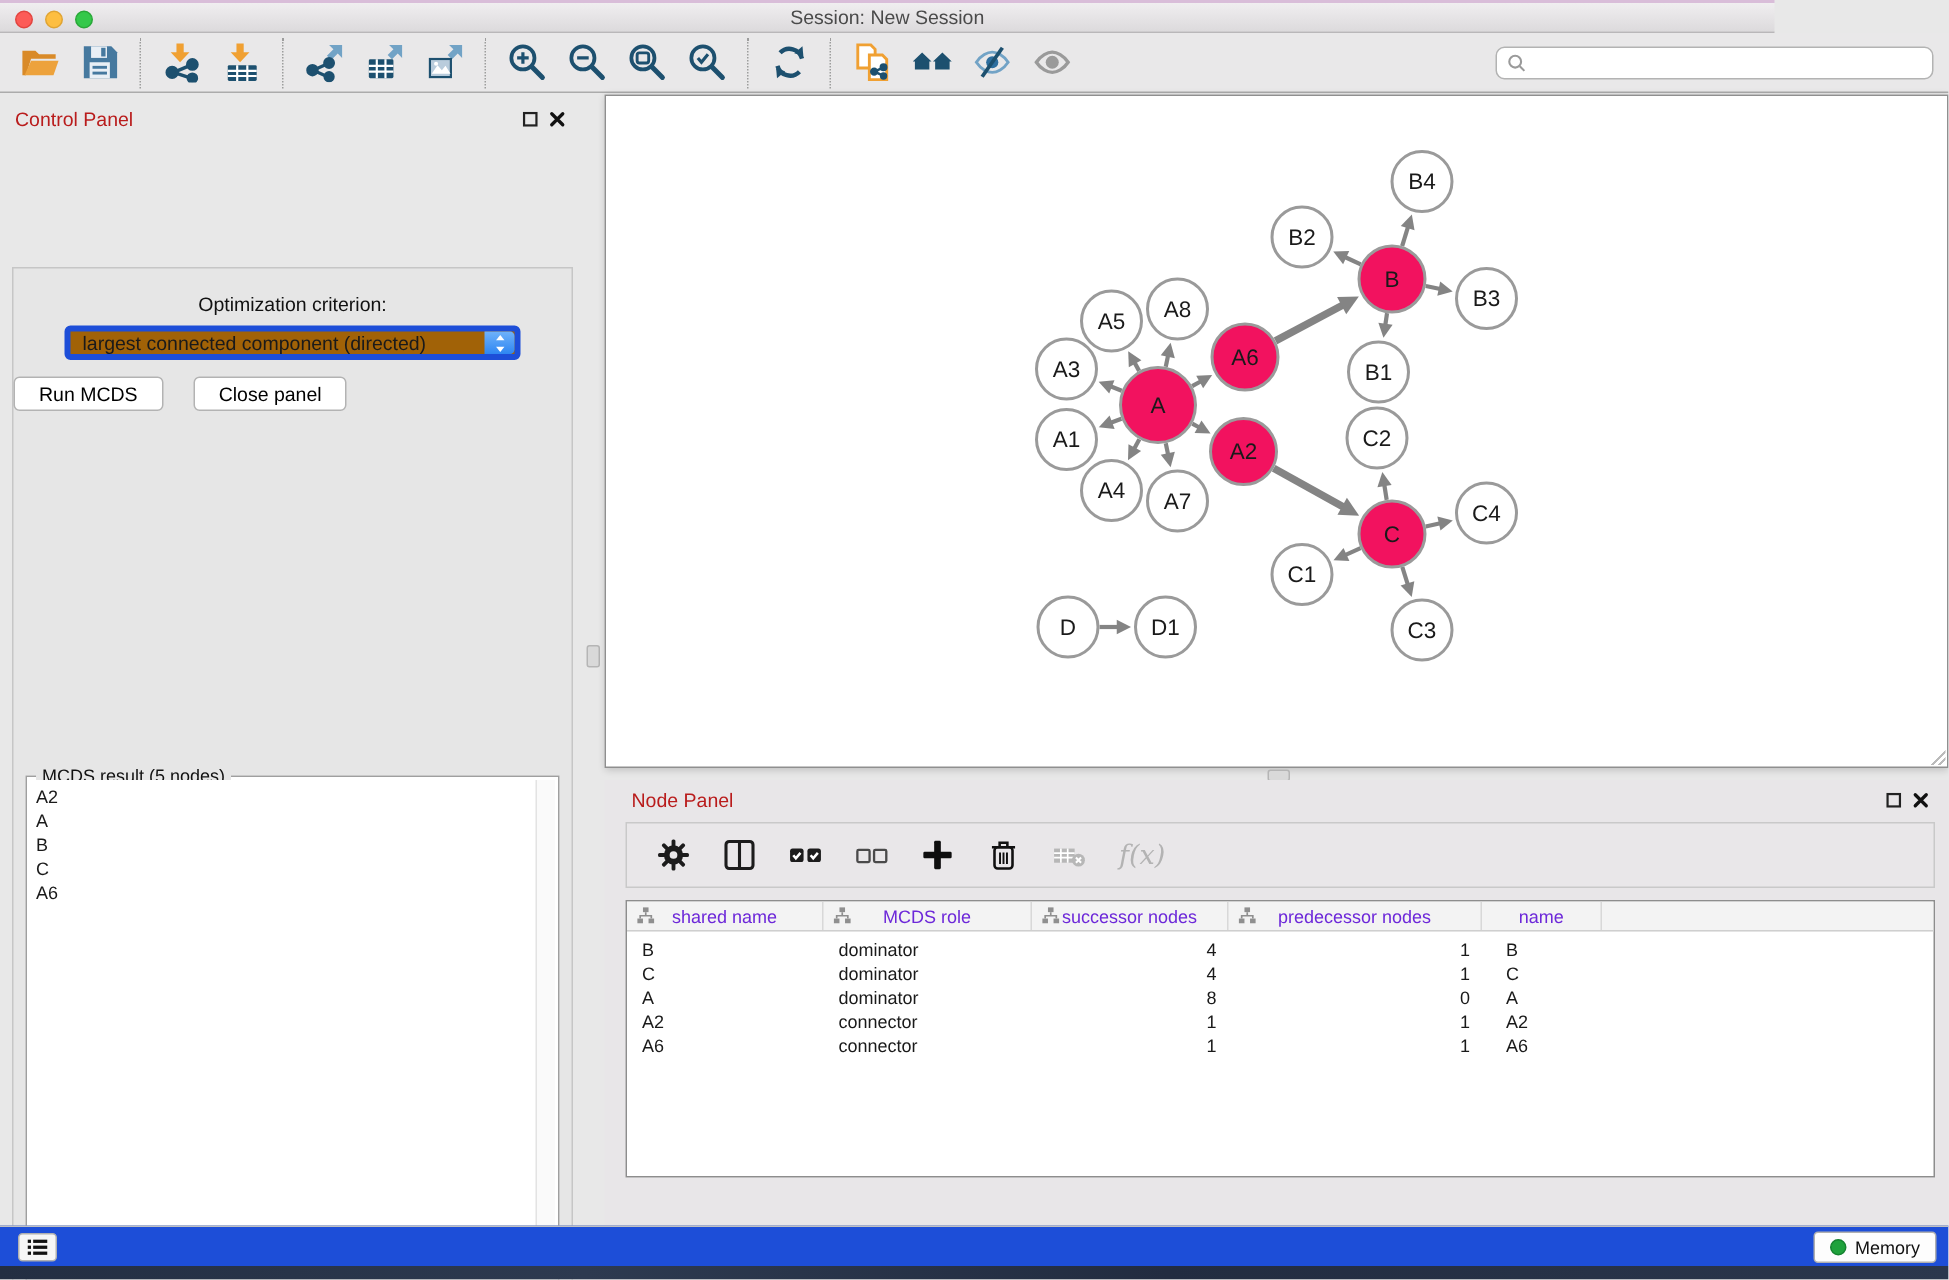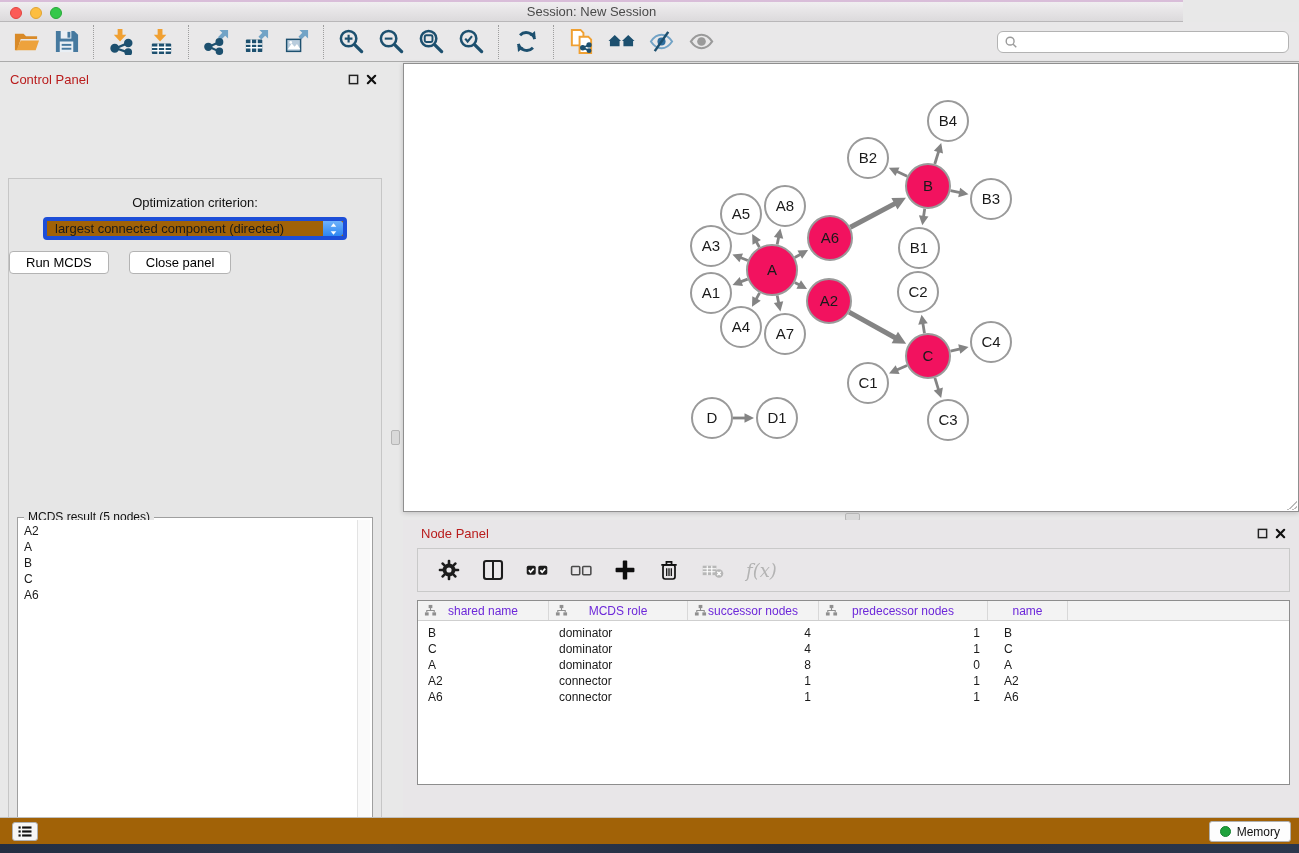--- a/index.html
+++ b/index.html
@@ -118,21 +118,21 @@
   .tbody { padding-top:4px; }
   .trow { display:flex; height:16px; align-items:center; font-size:12px; }
   .td { white-space:nowrap; overflow:hidden; }
   .td.al { padding-left:10px; text-align:left; }
   .td.ar { padding-right:8px; text-align:right; }
   .td.an { padding-left:16px; text-align:left; }
   .bottom-tabs { position:absolute; left:0; right:0; top:270px; }
   
   .statusbar {
     position:absolute; left:0; top:817px; width:1299px; height:27px;
-    background:#a16207; border-top:1px solid #c0c0c0;
+    background:#1d4ed8; border-top:1px solid #c0c0c0;
   }
   .listbtn {
     position:absolute; left:12px; top:4px; width:26px; height:19px;
     background:#f6f6f6; border:1px solid #b0b0b0; border-radius:3px;
     display:flex; align-items:center; justify-content:center;
   }
   .listbtn svg { width:16px; height:13px; }
   .membtn {
     position:absolute; right:8px; top:3px; height:21px;
     background:#fdfdfd; border:1px solid #b0b0b0; border-radius:3px;

